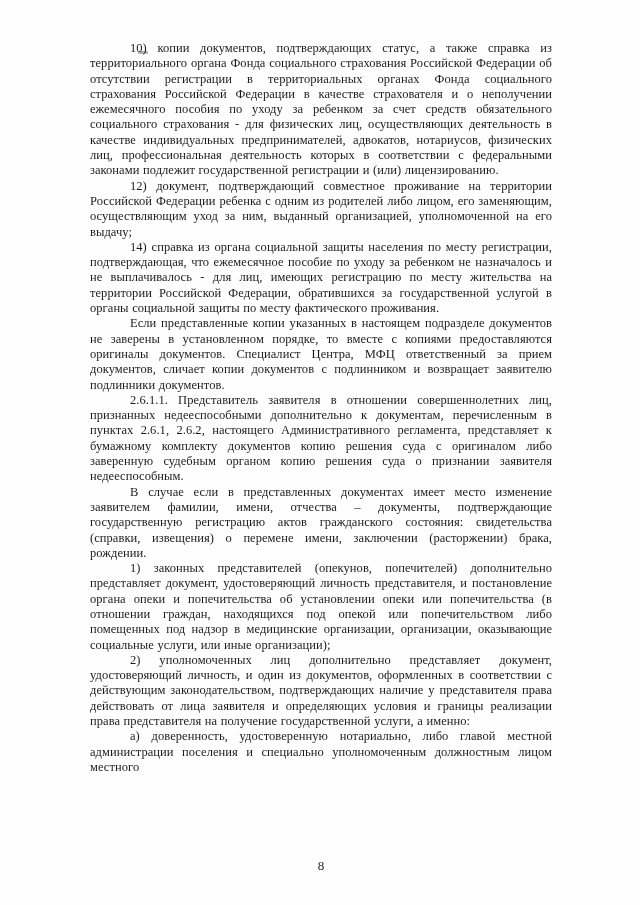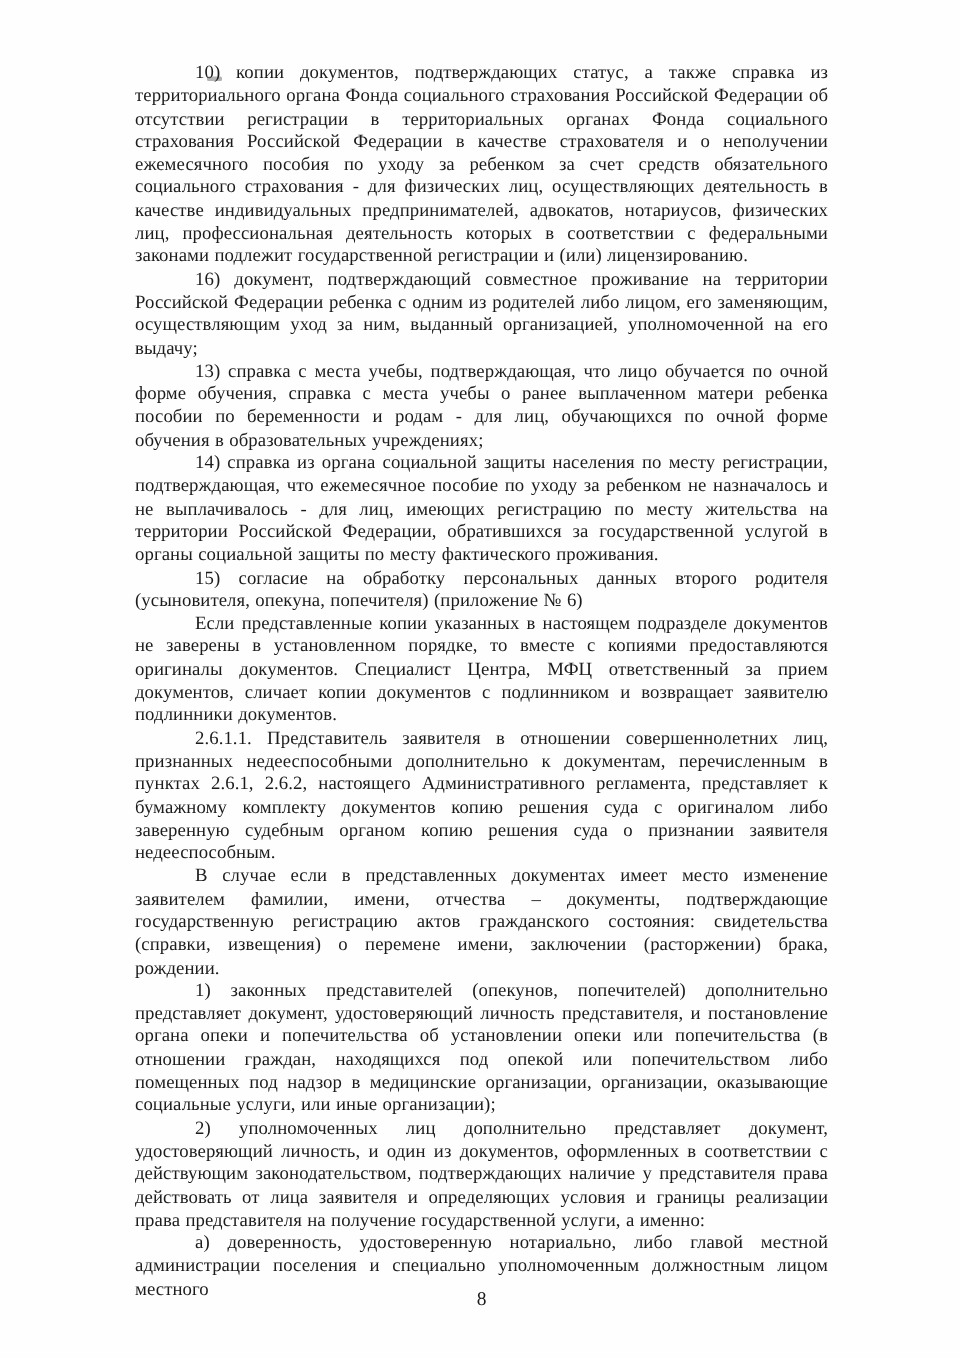--- a/index.html
+++ b/index.html
@@ -61,24 +61,22 @@
   }
 </style>
 </head>
 <body>
 
 <div class="page">
   <div class="scan-speck"></div>
 
   <div class="content">
     <p>10) копии документов, подтверждающих статус, а также справка из территориального органа Фонда социального страхования Российской Федерации об отсутствии регистрации в территориальных органах Фонда социального страхования Российской Федерации в качестве страхователя и о неполучении ежемесячного пособия по уходу за ребенком за счет средств обязательного социального страхования - для физических лиц, осуществляющих деятельность в качестве индивидуальных предпринимателей, адвокатов, нотариусов, физических лиц, профессиональная деятельность которых в соответствии с федеральными законами подлежит государственной регистрации и (или) лицензированию.</p>
-    <p>16) документ, подтверждающий совместное проживание на территории Российской Федерации ребенка с одним из родителей либо лицом, его заменяющим, осуществляющим уход за ним, выданный организацией, уполномоченной на его выдачу;</p>
-    <p>13) справка с места учебы, подтверждающая, что лицо обучается по очной форме обучения, справка с места учебы о ранее выплаченном матери ребенка пособии по беременности и родам - для лиц, обучающихся по очной форме обучения в образовательных учреждениях;</p>
+    <p>12) документ, подтверждающий совместное проживание на территории Российской Федерации ребенка с одним из родителей либо лицом, его заменяющим, осуществляющим уход за ним, выданный организацией, уполномоченной на его выдачу;</p>
     <p>14) справка из органа социальной защиты населения по месту регистрации, подтверждающая, что ежемесячное пособие по уходу за ребенком не назначалось и не выплачивалось - для лиц, имеющих регистрацию по месту жительства на территории Российской Федерации, обратившихся за государственной услугой в органы социальной защиты по месту фактического проживания.</p>
-    <p>15) согласие на обработку персональных данных второго родителя (усыновителя, опекуна, попечителя)  (приложение № 6)</p>
     <p>Если представленные копии указанных в настоящем подразделе документов не заверены в установленном порядке, то вместе с копиями предоставляются оригиналы документов. Специалист Центра, МФЦ ответственный за прием документов, сличает копии документов с подлинником и возвращает заявителю подлинники документов.</p>
     <p>2.6.1.1. Представитель заявителя в отношении совершеннолетних лиц, признанных недееспособными дополнительно к документам, перечисленным в пунктах 2.6.1, 2.6.2,  настоящего Административного регламента, представляет к бумажному комплекту документов копию решения суда с оригиналом либо заверенную судебным органом копию решения суда о признании заявителя недееспособным.</p>
     <p>В случае если в представленных документах имеет место изменение заявителем фамилии, имени, отчества – документы, подтверждающие государственную регистрацию актов гражданского состояния: свидетельства (справки, извещения) о перемене имени, заключении (расторжении) брака, рождении.</p>
     <p>1) законных представителей (опекунов, попечителей) дополнительно представляет документ, удостоверяющий личность представителя, и постановление органа опеки и попечительства об установлении опеки или попечительства (в отношении граждан, находящихся под опекой или попечительством либо помещенных под надзор в медицинские организации, организации, оказывающие социальные услуги, или иные организации);</p>
     <p>2) уполномоченных лиц дополнительно представляет документ, удостоверяющий личность, и один из документов, оформленных в соответствии с действующим законодательством, подтверждающих наличие у представителя права действовать от лица заявителя и определяющих условия и границы реализации права представителя на получение государственной услуги, а именно:</p>
     <p>а) доверенность, удостоверенную нотариально, либо главой местной администрации поселения и специально уполномоченным должностным лицом местного</p>
   </div>
 
   <div class="page-number">8</div>
 </div>

